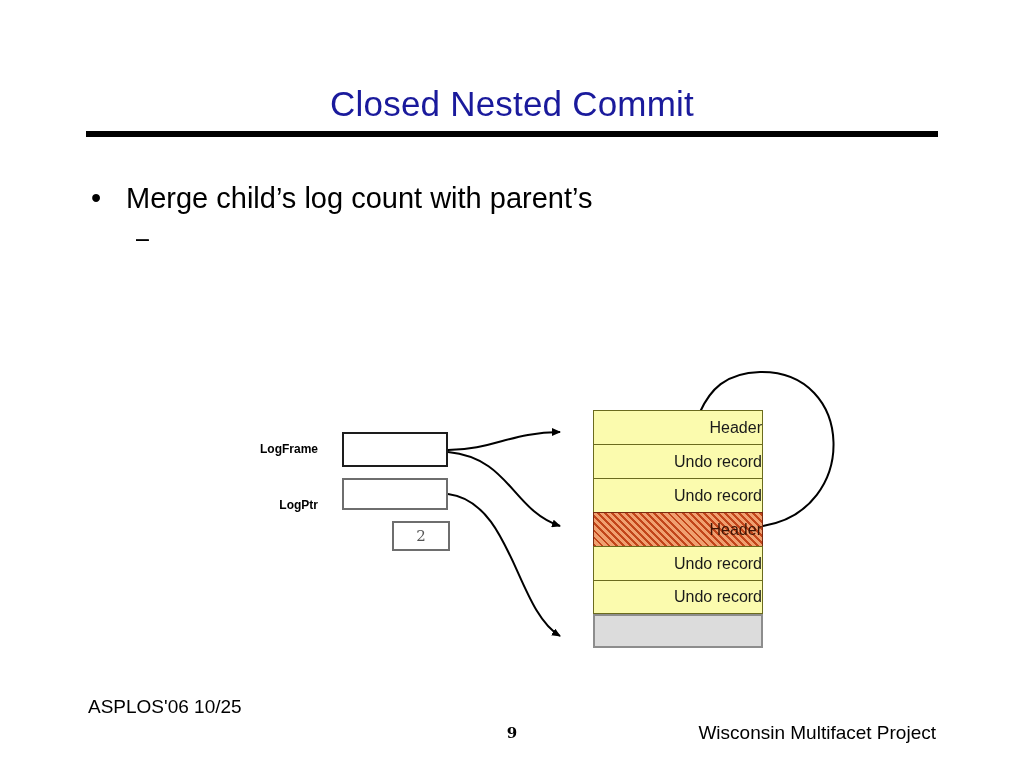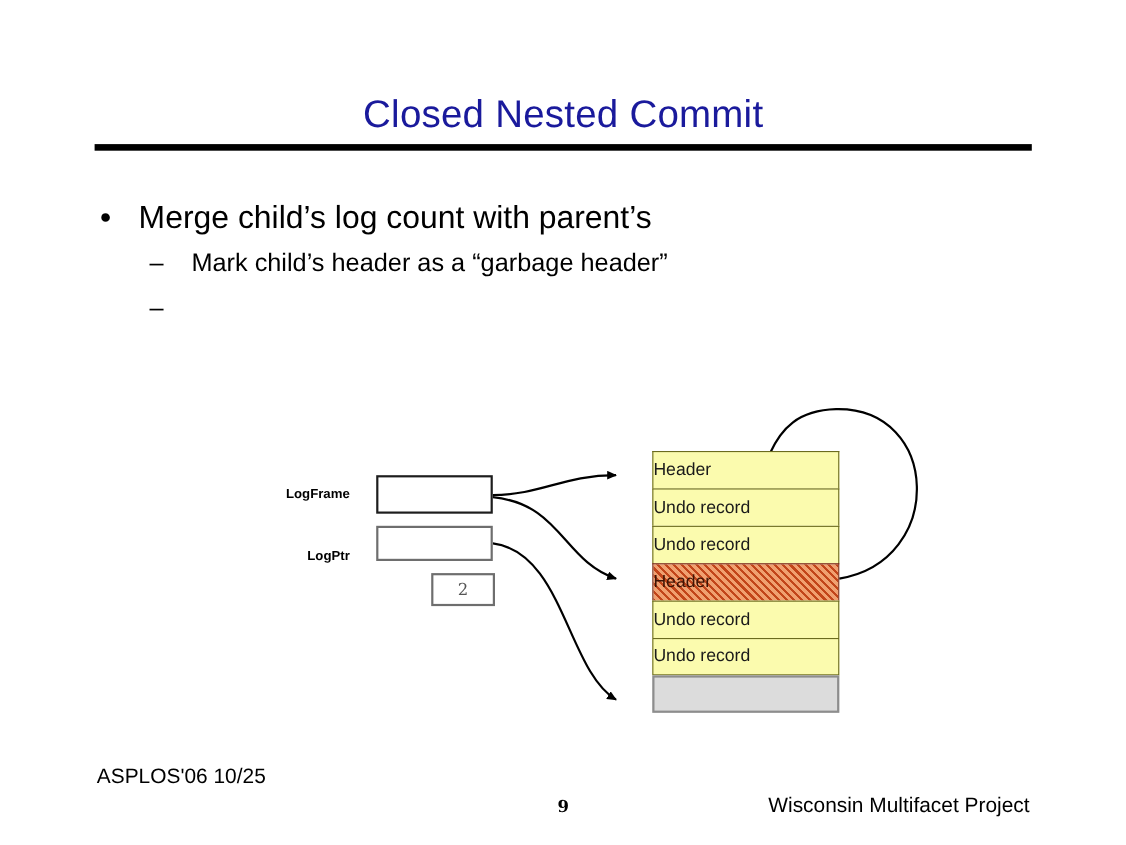--- a/index.html
+++ b/index.html
@@ -130,21 +130,21 @@
     left: 593px;
     top: 80px;
     width: 170px;
   }
   .stack-row {
     position: relative;
     height: 34px;
     box-sizing: border-box;
     display: flex;
     align-items: center;
-    justify-content: flex-start;
+    justify-content: flex-end;
     font-size: 16px;
     color: #1a1a1a;
     border: 1px solid #6b6b1e;
     border-bottom: none;
     background: #fbfbae;
   }
   .stack-row.garbage {
     background:
       repeating-linear-gradient(
         45deg,
@@ -203,21 +203,20 @@
 
 <div id="bullets">
 
   <div class="bullet-l1">
     <span class="marker">•</span>
     <span>Merge child’s log count with parent’s</span>
   </div>
 
   <div class="bullet-l2">
     <span class="marker">–</span>
-    <span>Mark child’s header as a “garbage header”</span>
   </div>
 
   <div class="bullet-l2">
     <span class="marker">–</span>
   </div>
 
 </div>
 
 <div id="diagram">
 

